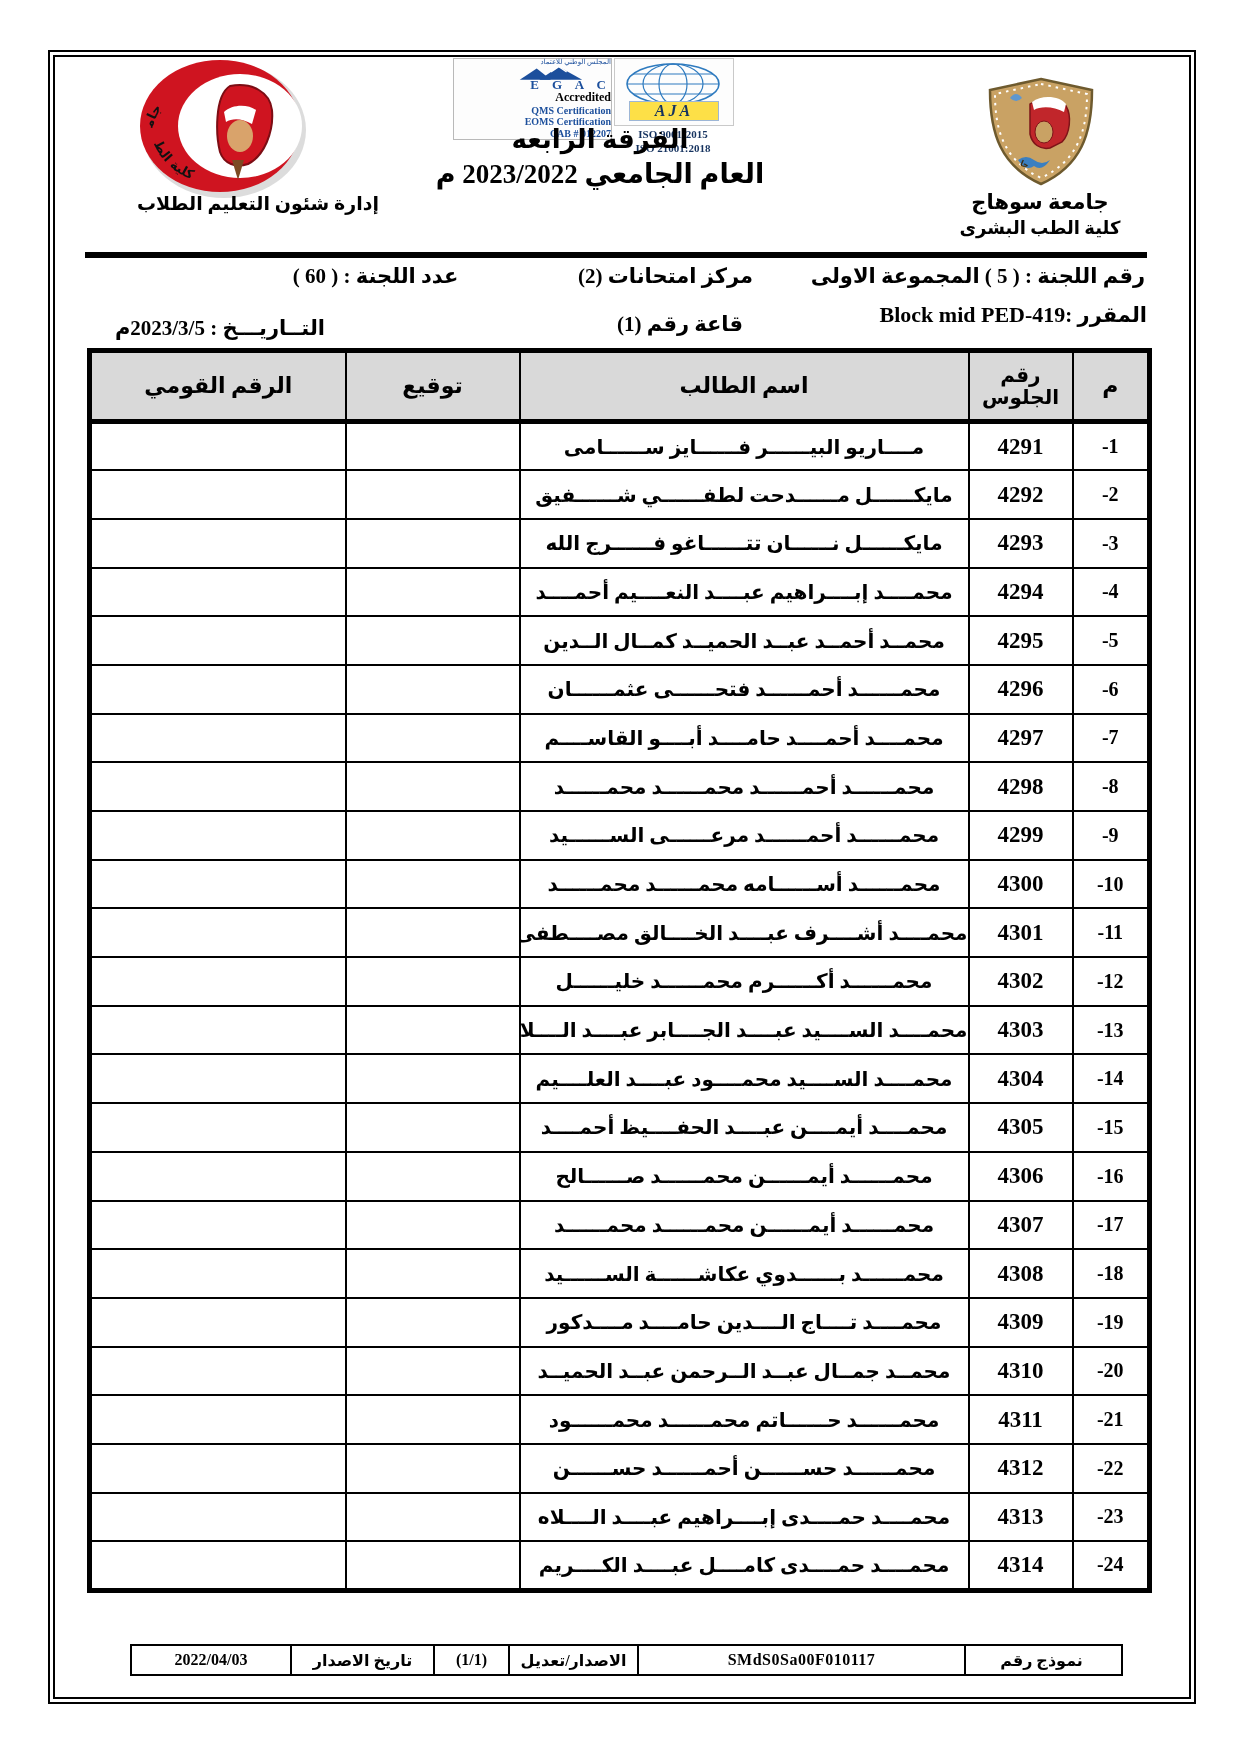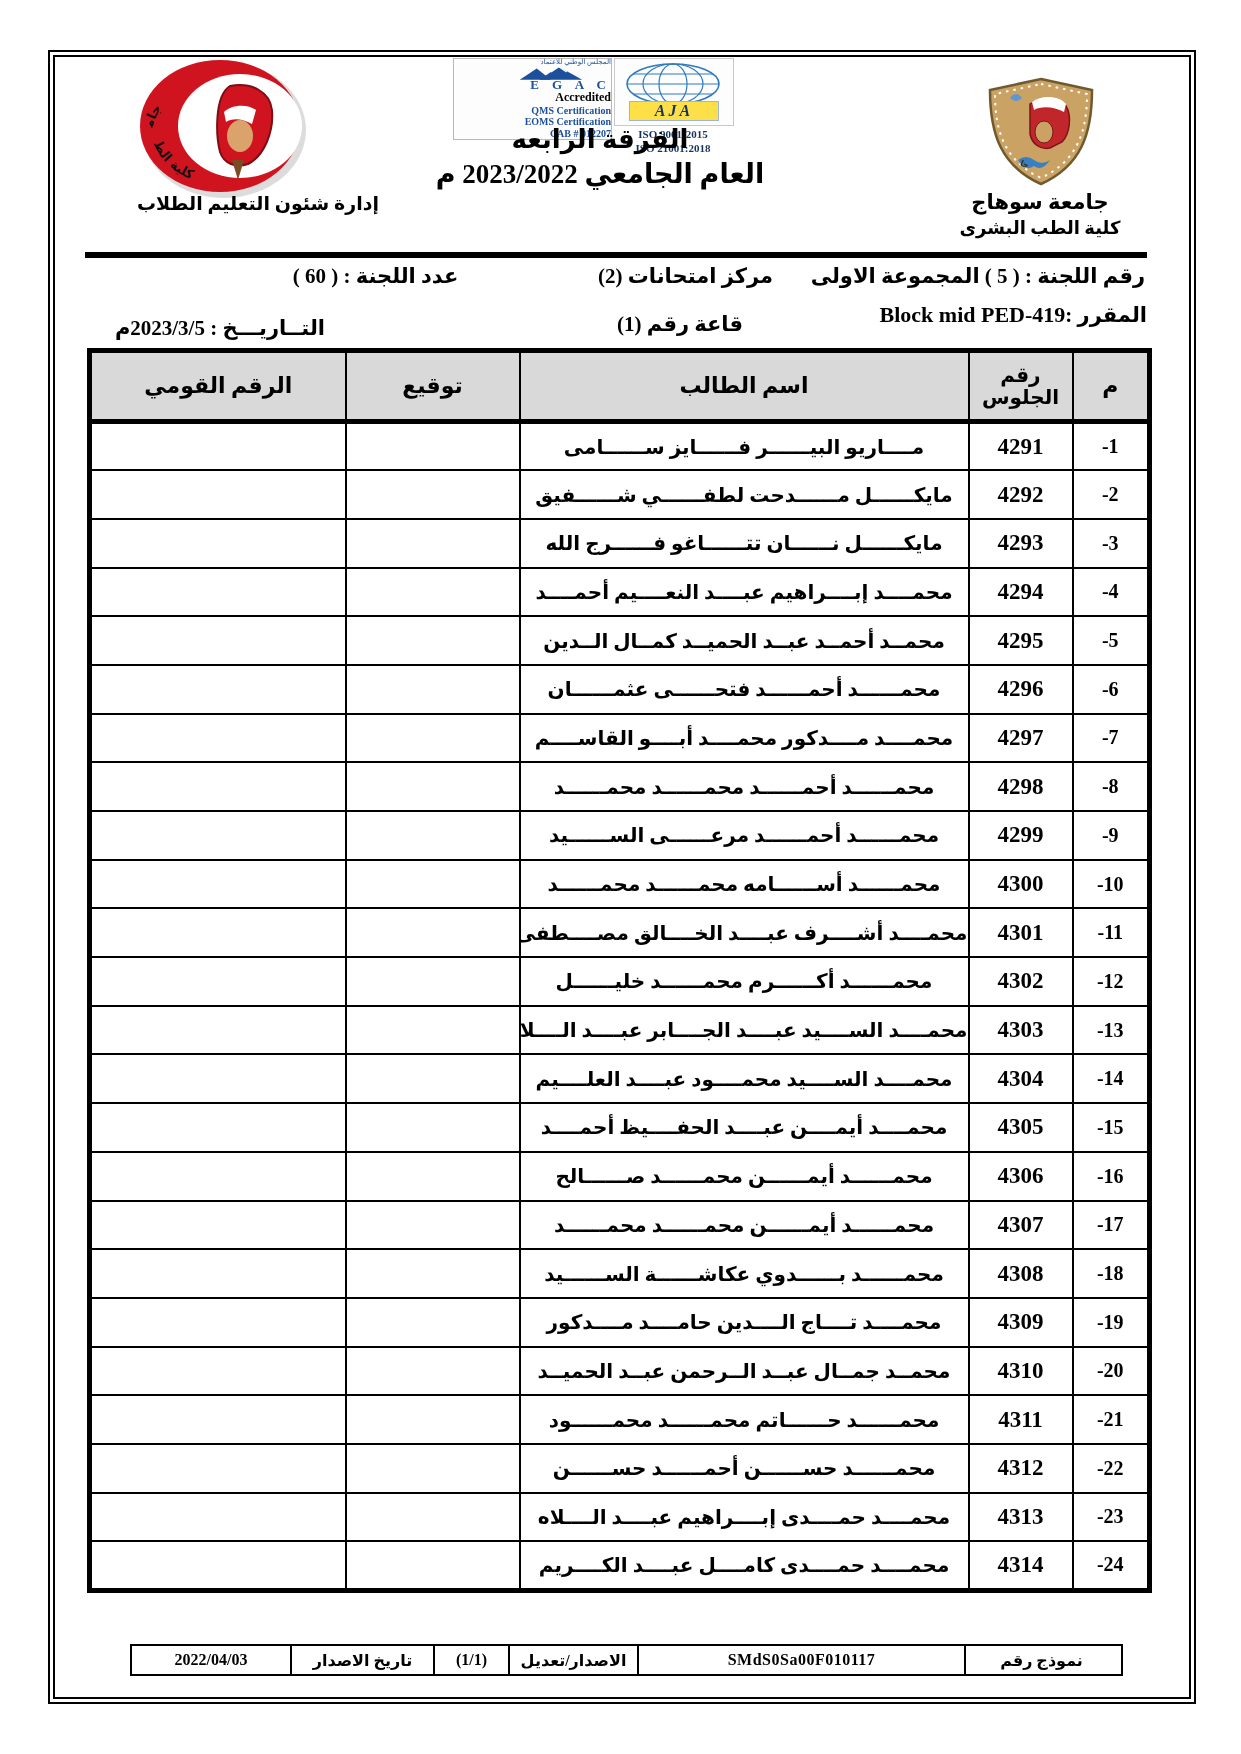--- a/index.html
+++ b/index.html
@@ -32,21 +32,21 @@
              text-align:center;font-weight:bold;font-size:16px;letter-spacing:3px;color:#16335f;font-style:italic;}
   .aja-iso{left:608px;top:128px;width:130px;text-align:center;direction:ltr;
            font-weight:bold;font-size:11px;line-height:1.25;color:#16335f;}
 
   
   .divider{left:85px;top:252px;width:1062px;height:6px;background:#000;}
 
   
   .info-seg{position:absolute;font-weight:bold;font-size:21px;white-space:nowrap;}
   .seg-committee{top:264px;right:96px;}
-  .seg-center{top:264px;left:578px;width:195px;text-align:right;}
+  .seg-center{top:264px;left:578px;width:195px;text-align:left;}
   .seg-count{top:264px;left:268px;width:215px;text-align:center;}
   .seg-course{top:302px;right:94px;}
   .course-code{direction:ltr;unicode-bidi:embed;margin-inline-start:16px;font-size:22px;}
   .seg-hall{top:312px;left:600px;width:160px;text-align:center;}
   .seg-date{top:316px;left:115px;width:210px;}
 
   
   .student-table{position:absolute;left:87px;top:348px;width:1060px;border-collapse:collapse;
                  table-layout:fixed;border:5px solid #000;}
   .student-table th,.student-table td{border:2px solid #000;padding:0;overflow:hidden;}
@@ -219,21 +219,21 @@
         <tr>
           <td class="td-no">6-</td>
           <td class="td-seat">4296</td>
           <td class="td-name">محمــــــد أحمــــــد فتحــــــى عثمــــــان</td>
           <td class="td-sig"></td>
           <td class="td-nid"></td>
         </tr>
         <tr>
           <td class="td-no">7-</td>
           <td class="td-seat">4297</td>
-          <td class="td-name">محمــــد مــــدكور محمــــد أبــــو القاســــم</td>
+          <td class="td-name">محمــــد أحمــــد حامــــد أبــــو القاســــم</td>
           <td class="td-sig"></td>
           <td class="td-nid"></td>
         </tr>
         <tr>
           <td class="td-no">8-</td>
           <td class="td-seat">4298</td>
           <td class="td-name">محمــــــد أحمــــــد محمــــــد محمــــــد</td>
           <td class="td-sig"></td>
           <td class="td-nid"></td>
         </tr>

